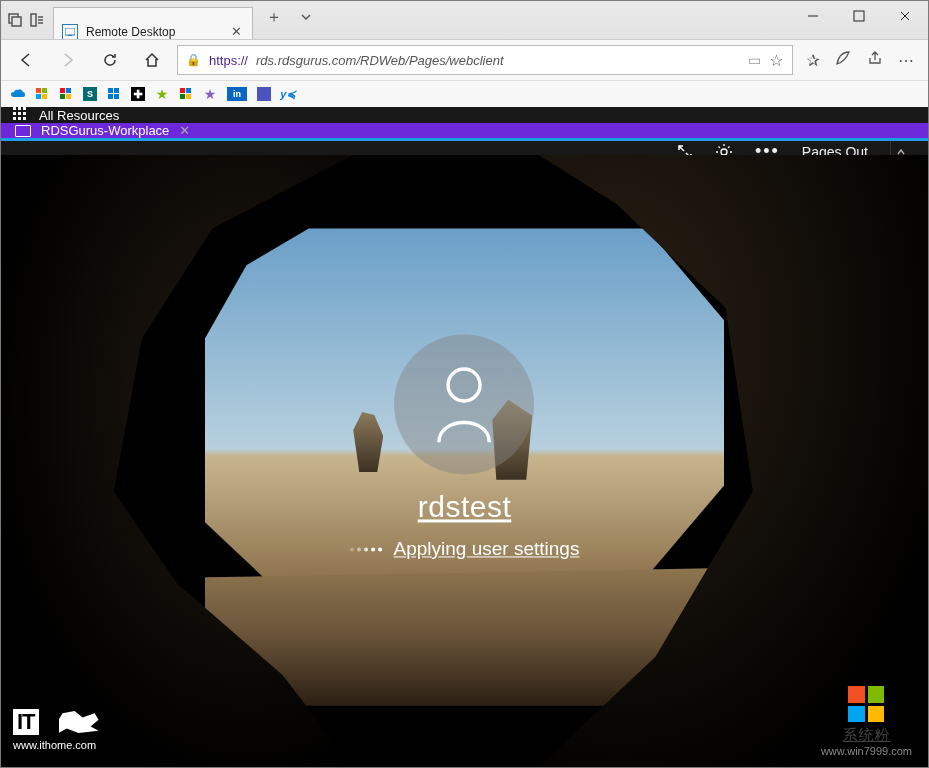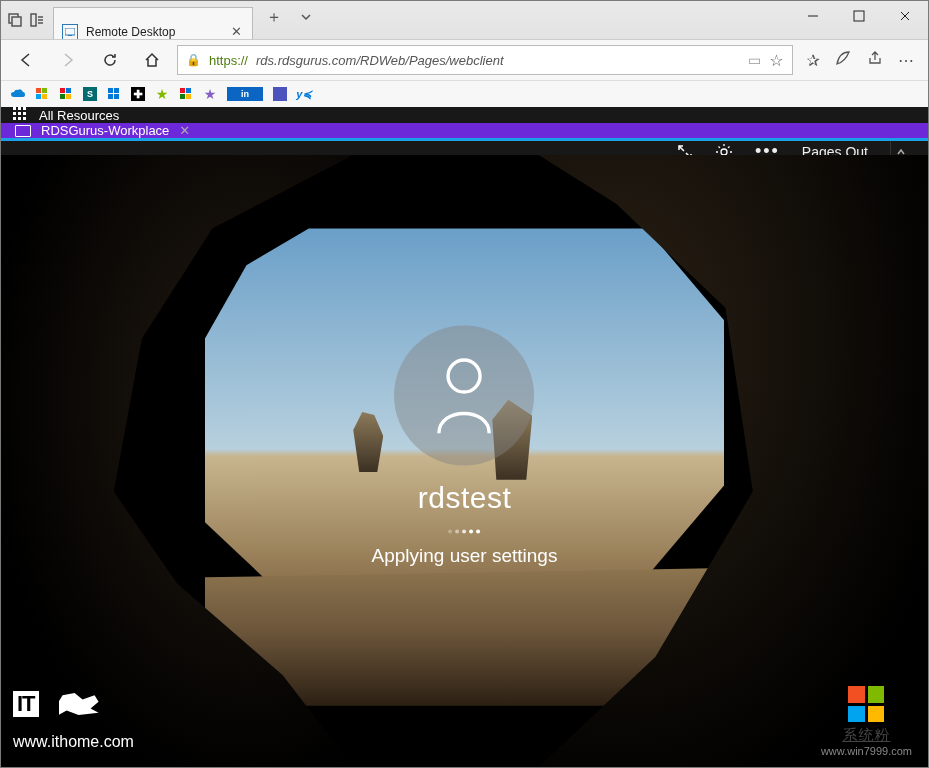--- a/index.html
+++ b/index.html
@@ -19,21 +19,21 @@
   .spacer { flex:1; }
   .win-controls { display:flex; height:100%; }
   .win-controls .ctrl { width:46px; height:30px; display:flex; align-items:center; justify-content:center; color:#222; }
 
   
   .navbar { height:42px; background:#f7f7f7; border-top:1px solid #ccc; border-bottom:1px solid #ddd; display:flex; align-items:center; padding:0 8px; gap:8px; }
   .nav-btn { width:34px; height:34px; display:flex; align-items:center; justify-content:center; color:#555; }
   .nav-btn.disabled { color:#bbb; }
   .addr { flex:1; height:30px; border:1px solid #bbb; background:#fff; display:flex; align-items:center; padding:0 8px; font-size:13px; color:#555; gap:8px; }
   .addr .lock { color:#888; font-size:12px; }
-  .addr .proto { color:#4d7c0f; }
+  .addr .proto { color:#4c1d95; }
   .addr .url { color:#555; flex:1;font-style:italic; }
   .addr .read { color:#999; font-size:14px; }
   .addr .star { color:#555; font-size:16px; }
   .tool-icons { display:flex; align-items:center; gap:14px; padding:0 6px; color:#555; }
   .tool-icons .ti { font-size:16px; }
 
   
   .favbar { height:26px; background:#f7f7f7; display:flex; align-items:center; padding:0 10px; gap:10px; }
   .fav { width:14px; height:14px; display:flex; align-items:center; justify-content:center; }
 
@@ -52,35 +52,35 @@
   
   .content { flex:1; background:#000; position:relative; overflow:hidden; }
   .bg { position:absolute; inset:0; }
   .sky { position:absolute; top:12%; left:22%; width:56%; height:60%; background:linear-gradient(#6a9fc8 0%,#b7d0de 60%,#c7b58e 62%,#876b45 100%); clip-path:polygon(0% 30%,8% 10%,20% 0%,85% 0%,100% 25%,100% 70%,85% 95%,15% 100%,0% 80%); filter:blur(.3px); }
   .rock-left { position:absolute; top:0; left:0; width:38%; height:100%; background:radial-gradient(ellipse at 70% 40%,#241b12 0%,#000 75%); clip-path:polygon(0 0,100% 0,60% 12%,40% 30%,32% 55%,50% 70%,80% 85%,100% 100%,0 100%); }
   .rock-right { position:absolute; top:0; right:0; width:42%; height:100%; background:radial-gradient(ellipse at 20% 30%,#2b2115 0%,#000 80%); clip-path:polygon(0 0,100% 0,100% 100%,0 100%,30% 82%,55% 55%,48% 25%,20% 8%); }
   .beach { position:absolute; bottom:10%; left:22%; width:56%; height:30%; background:linear-gradient(#a58b5e 0%,#6b553a 60%,#2c2013 100%); clip-path:polygon(0 30%,100% 25%,100% 100%,0 100%); }
   .stack1 { position:absolute; top:42%; left:38%; width:30px; height:60px; background:linear-gradient(#8c7a5a,#3b3022); clip-path:polygon(20% 100%,0 30%,30% 0,70% 5%,100% 40%,80% 100%); }
   .stack2 { position:absolute; top:40%; left:53%; width:40px; height:80px; background:linear-gradient(#9a8763,#3b3022); clip-path:polygon(10% 100%,0 25%,40% 0,100% 20%,85% 100%); }
 
-  .login { position:absolute; top:50%; left:50%; transform:translate(-50%,-56%); text-align:center; color:#fff; }
+  .login { position:absolute; top:50%; left:50%; transform:translate(-50%,-56%); text-align:center; color:#fff;text-decoration:underline; }
   .avatar { width:140px; height:140px; border-radius:50%; background:rgba(130,130,130,.45); margin:0 auto 16px; display:flex; align-items:center; justify-content:center; }
   .avatar svg { width:70px; height:80px; }
   .username { font-size:30px; font-weight:300; letter-spacing:.5px; }
-  .status-row { margin-top:14px; font-size:19px; font-weight:300; display:flex; align-items:center; justify-content:center; gap:12px;flex-direction:column; }
+  .status-row { margin-top:14px; font-size:19px; font-weight:300; display:flex; align-items:center; justify-content:center; gap:12px; }
   .dots { display:flex; gap:3px; }
   .dots span { width:4px; height:4px; border-radius:50%; background:#fff; }
   .dots span:nth-child(1){opacity:.3} .dots span:nth-child(2){opacity:.5} .dots span:nth-child(3){opacity:.8}
 
   
   .wm-left { position:absolute; left:12px; bottom:16px; color:#fff; }
   .wm-left .logo { display:flex; align-items:center; gap:20px; }
   .wm-left .it { background:#fff; color:#000; font-weight:800; font-size:22px; padding:0 4px; font-family:Arial; letter-spacing:-1px;}
   .wm-left .brush { width:40px; height:22px; background:#fff; clip-path:polygon(0 40%,10% 10%,40% 0,60% 30%,90% 10%,100% 40%,80% 70%,100% 90%,50% 100%,20% 80%,0 100%);} 
-  .wm-left .url { font-size:16px; margin-top:16px; }
+  .wm-left .url { font-size:11px; margin-top:4px; }
   .wm-right { position:absolute; right:16px; bottom:10px; color:#333; text-align:center; }
   .mslogo { width:36px; height:36px; display:grid; grid-template-columns:1fr 1fr; grid-template-rows:1fr 1fr; gap:3px; margin:0 auto 4px;}
   .mslogo div:nth-child(1){background:#f25022} .mslogo div:nth-child(2){background:#7fba00} .mslogo div:nth-child(3){background:#00a4ef} .mslogo div:nth-child(4){background:#ffb900}
   .wm-right .t1 { font-size:15px; letter-spacing:1px; color:#444;text-decoration:underline; }
   .wm-right .t2 { font-size:11px; color:#888; }
 </style>
 </head>
 <body>
 
 <div class="window">
@@ -213,21 +213,21 @@
     <div class="fav" style="color:#7fba00;font-size:14px">★</div>
     <div class="fav">
         <svg width="12" height="12">
           <rect width="5" height="5" fill="#e81123"></rect>
           <rect x="6" width="5" height="5" fill="#0078d7"></rect>
           <rect y="6" width="5" height="5" fill="#107c10"></rect>
           <rect x="6" y="6" width="5" height="5" fill="#ffb900"></rect>
         </svg>
       </div>
     <div class="fav" style="color:#8661c5;font-size:14px">★</div>
-    <div class="fav" style="background:#0a66c2;color:#fff;font-size:9px;font-weight:bold;width:36px;height:14px;display:flex;align-items:center;justify-content:center">in</div>
+    <div class="fav" style="background:#0a66c2;color:#fff;font-size:9px;font-weight:bold;width:20px;height:14px;display:flex;align-items:center;justify-content:center">in</div>
     <div class="fav" style="background:#4b53bc;width:14px;height:14px"></div>
     <div class="fav" style="color:#0078d7;font-size:11px;font-weight:bold;font-style:italic">y≼</div>
   </div>
 
   <div class="appbar">
     <div class="app-left">
       <div class="grid-icon">
           <span></span>
           <span></span>
           <span></span>

